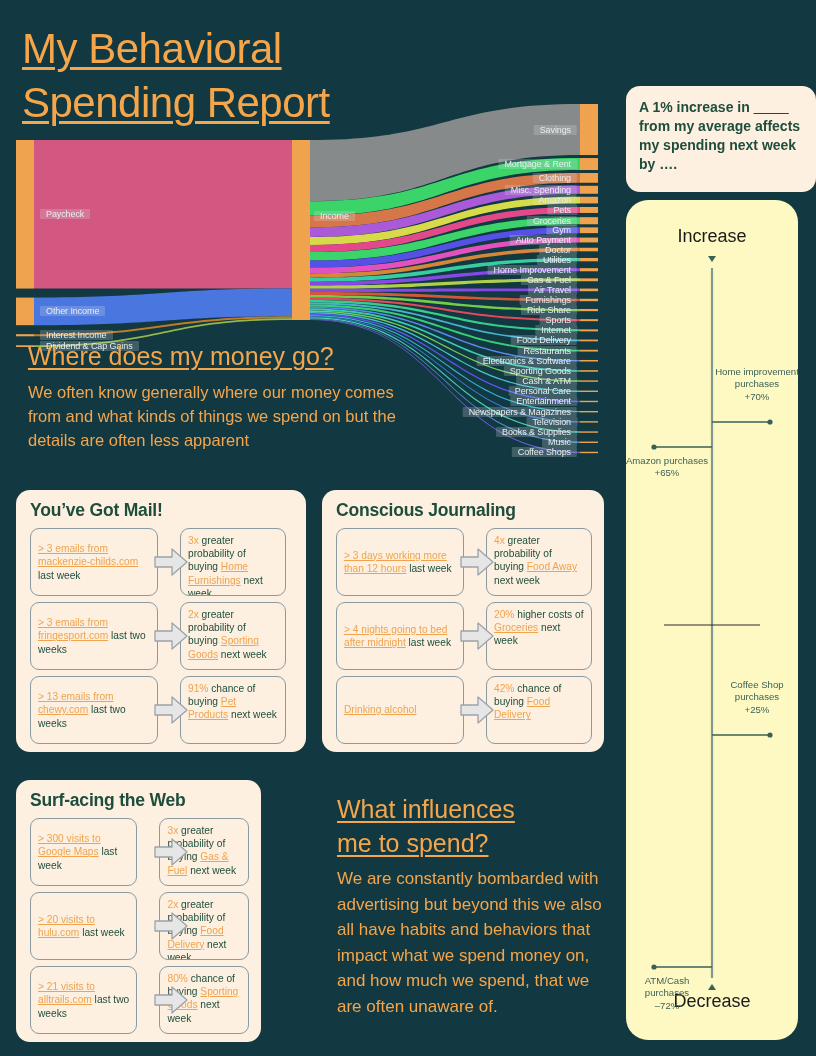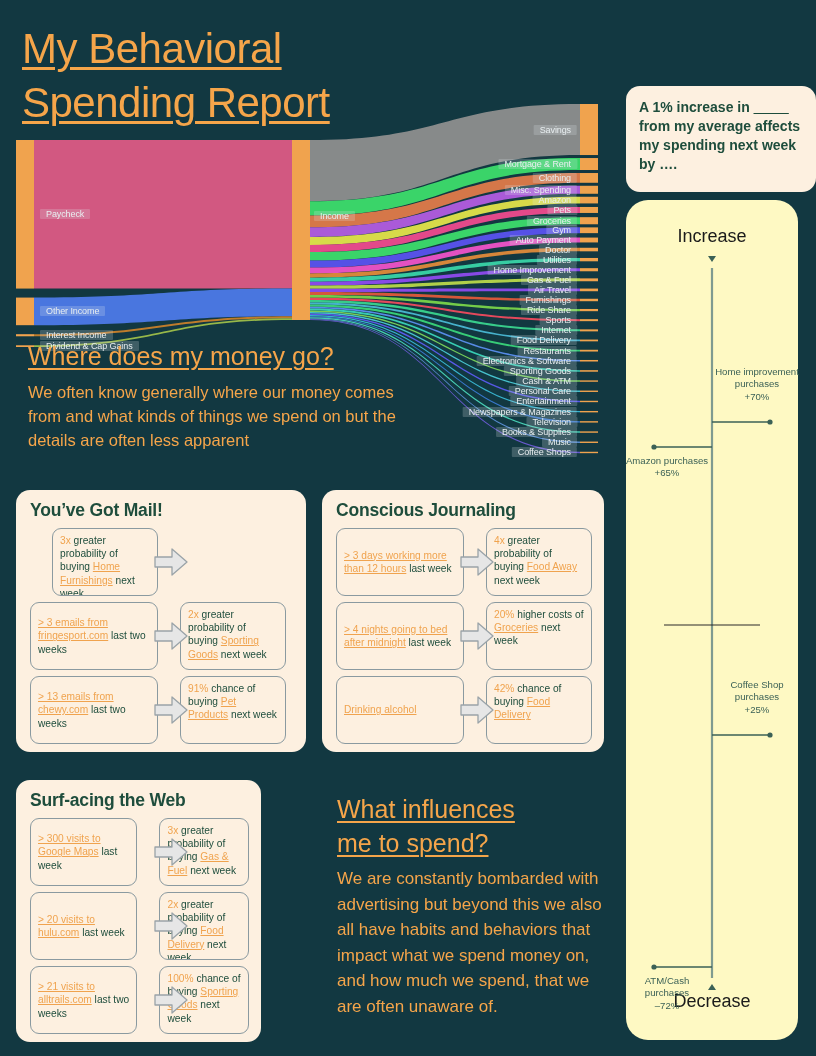--- a/index.html
+++ b/index.html
@@ -217,20 +217,25 @@
   </div>
 
   <div id="where">
     <div class="sec-head">Where does my money go?</div>
     <div class="sec-body">We often know generally where our money comes from and what kinds of things we spend on but the details are often less apparent</div>
   </div>
 
   <div class="card" id="card-mail">
       <div class="card-title">You’ve Got Mail!</div>
       <div class="pair">
+        <div class="pbox left">
+          <div>
+          <span class="lnk">&gt; 3 emails from mackenzie-childs.com</span><span> last week</span>
+        </div>
+        </div>
         <div class="arrow"><svg viewBox="0 0 34 30" width="34" height="30">
       <path d="M1,10 L18,10 L18,2 L33,15 L18,28 L18,20 L1,20 Z" fill="#e6e6e6" stroke="#9aa3a8" stroke-width="1.3" stroke-linejoin="round"></path>
           </svg></div>
         <div class="pbox right">
           <span class="hl">3x</span><span> greater probability of buying </span><span class="lnk">Home Furnishings</span><span> next week</span>
         </div>
       </div>
       <div class="pair">
         <div class="pbox left">
           <div>
@@ -331,21 +336,21 @@
       <div class="pair">
         <div class="pbox left">
           <div>
           <span class="lnk">&gt; 21 visits to alltrails.com</span><span> last two weeks</span>
         </div>
         </div>
         <div class="arrow"><svg viewBox="0 0 34 30" width="34" height="30">
       <path d="M1,10 L18,10 L18,2 L33,15 L18,28 L18,20 L1,20 Z" fill="#e6e6e6" stroke="#9aa3a8" stroke-width="1.3" stroke-linejoin="round"></path>
           </svg></div>
         <div class="pbox right">
-          <span class="hl">100%</span><span> chance of buying </span><span class="lnk">Sporting Goods</span><span> next week</span>
+          <span class="hl">80%</span><span> chance of buying </span><span class="lnk">Sporting Goods</span><span> next week</span>
         </div>
       </div>
     </div>
 
   <div id="influences">
     <div class="sec-head">
       <span>What influences</span><br>
       <span>me to spend?</span>
     </div>
     <div class="sec-body">We are constantly bombarded with advertising but beyond this we also all have habits and behaviors that impact what we spend money on, and how much we spend, that we are often unaware of.</div>

